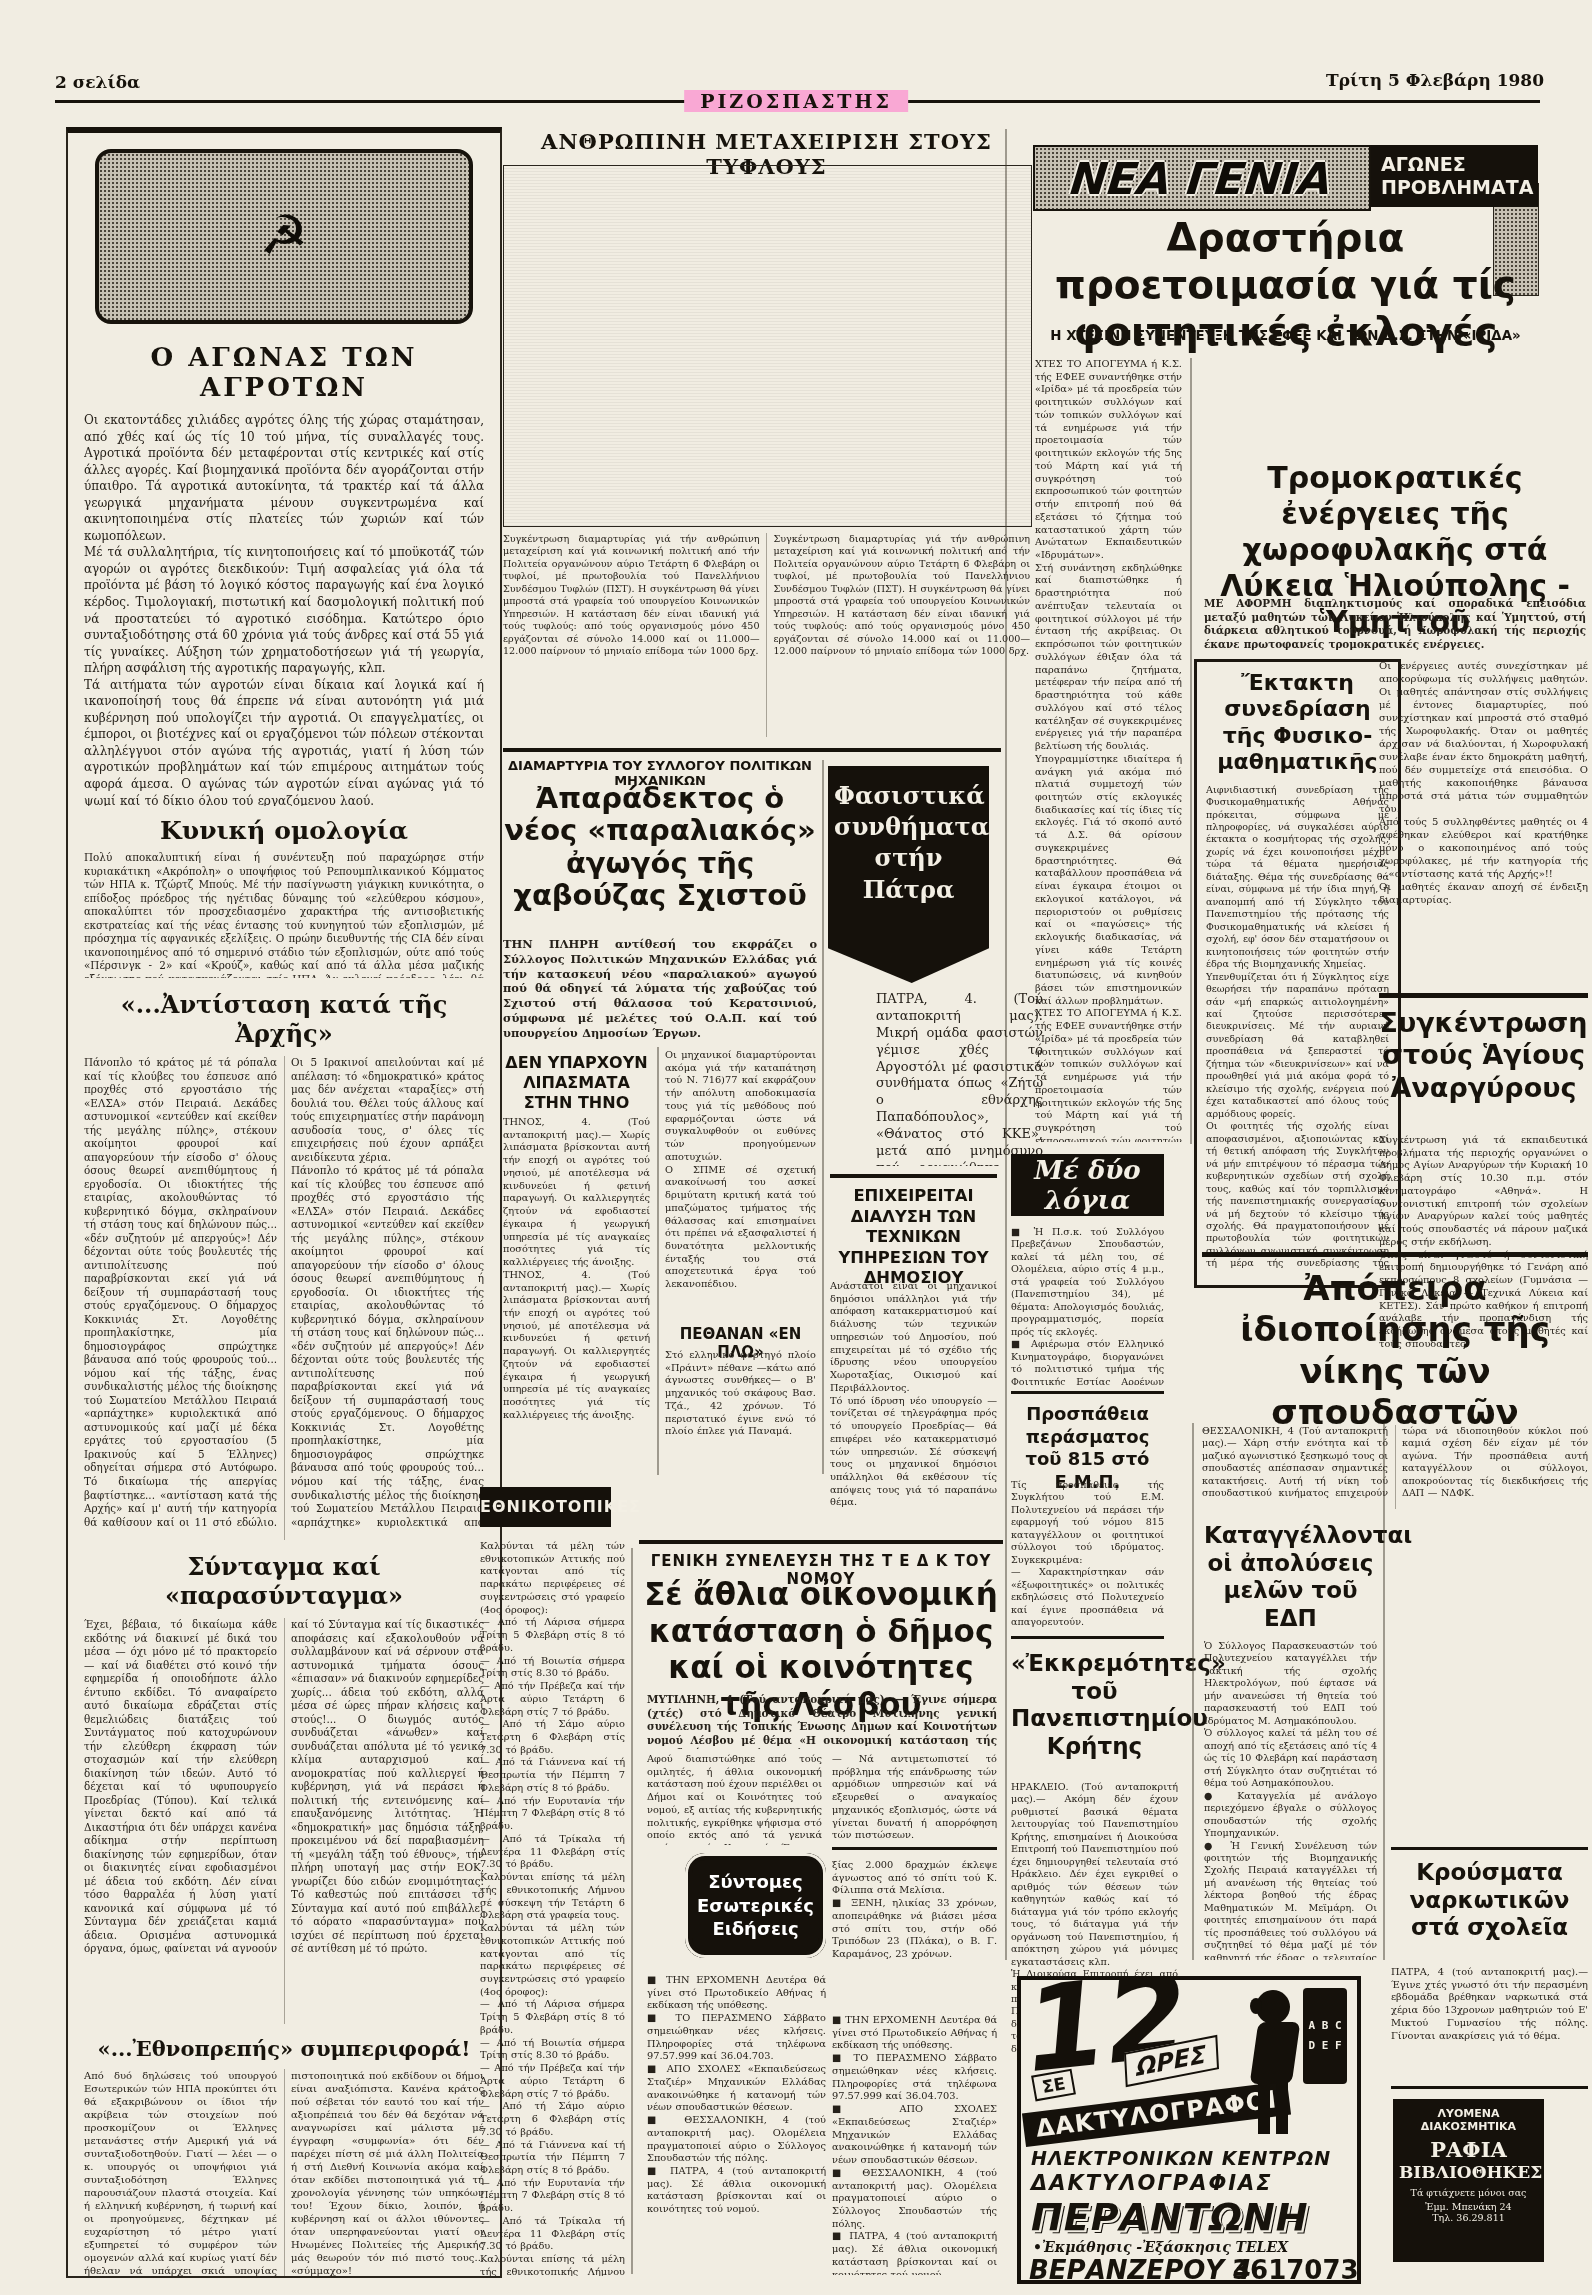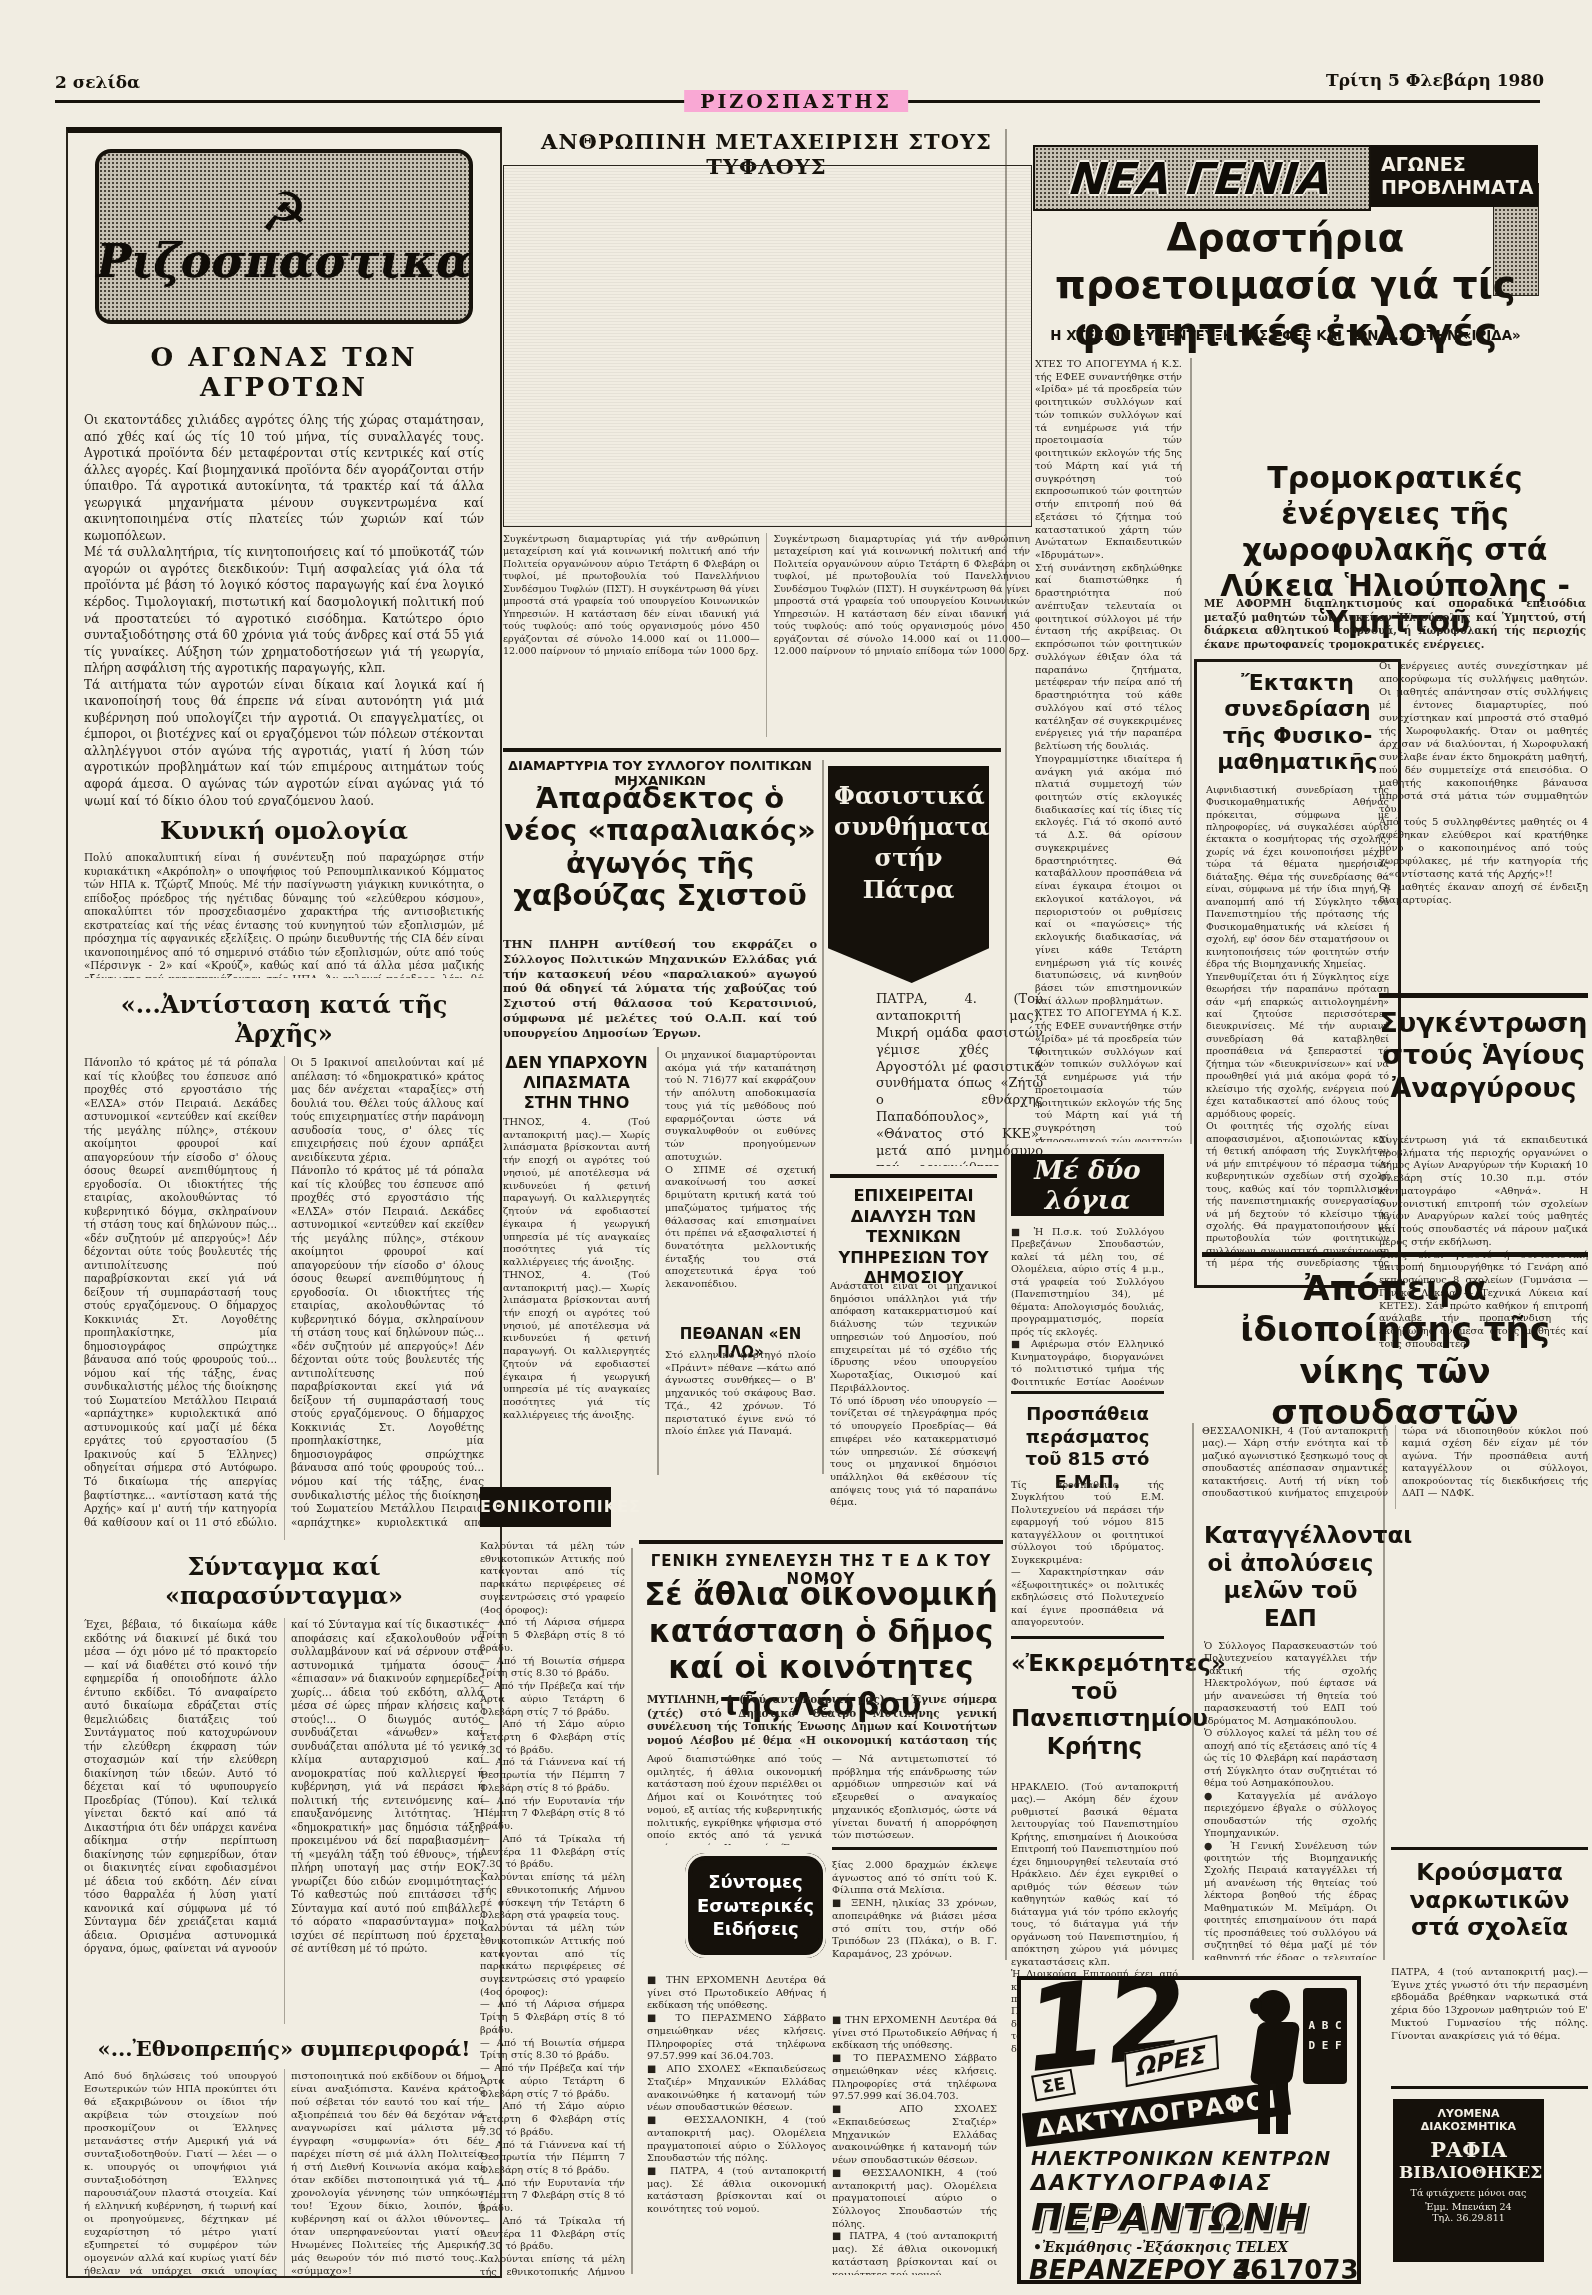--- a/index.html
+++ b/index.html
@@ -36,21 +36,20 @@
 <body>
 
 <div class="abs hserif" style="left:55px;top:72px;font-size:17px">2 σελίδα</div>
 <div class="abs hserif" style="right:48px;top:70px;font-size:17px">Τρίτη 5 Φλεβάρη 1980</div>
 <div class="abs bar" style="left:55px;top:100px;width:1485px;height:3px"></div>
 <div class="abs hserif" style="left:50%;top:90px;transform:translateX(-50%);background:#f9a8d4;padding:0 16px;font-size:19px;letter-spacing:3px">ΡΙΖΟΣΠΑΣΤΗΣ</div>
 
 <div class="abs" style="left:66px;top:127px;width:436px;height:2151px;border:2px solid #2a251c;border-top:6px solid #17130c;background:#f1ede2;padding:14px 16px;box-sizing:border-box;overflow:hidden">
   <div class="halftone" style="width:370px;height:167px;margin:2px auto 0;border:4px solid #17130c;border-radius:16px;display:flex;flex-direction:column;align-items:center;justify-content:center">
     <div style="font-family:'DejaVu Sans',sans-serif;font-size:54px;line-height:.9;color:#0f0c07">☭</div>
-    <div style="font-family:'DejaVu Serif',serif;font-style:italic;font-weight:bold;font-size:46px;line-height:1;color:#0f0c07;text-shadow:0 0 1px #0f0c07">Ριζοσπαστικα</div>
   </div>
   <div class="hserif ctr" style="font-size:26px;letter-spacing:3px;margin:18px 0 10px">Ο ΑΓΩΝΑΣ ΤΩΝ ΑΓΡΟΤΩΝ</div>
   <div class="body" style="font-size:12px;line-height:1.38;height:394px">Οι εκατοντάδες χιλιάδες αγρότες όλης τής χώρας σταμάτησαν, από χθές καί ώς τίς 10 τού μήνα, τίς συναλλαγές τους. Αγροτικά προϊόντα δέν μεταφέρονται στίς κεντρικές καί στίς άλλες αγορές. Καί βιομηχανικά προϊόντα δέν αγοράζονται στήν ύπαιθρο. Τά αγροτικά αυτοκίνητα, τά τρακτέρ καί τά άλλα γεωργικά μηχανήματα μένουν συγκεντρωμένα καί ακινητοποιημένα στίς πλατείες τών χωριών καί τών κωμοπόλεων.
 Μέ τά συλλαλητήρια, τίς κινητοποιήσεις καί τό μποϋκοτάζ τών αγορών οι αγρότες διεκδικούν: Τιμή ασφαλείας γιά όλα τά προϊόντα μέ βάση τό λογικό κόστος παραγωγής καί ένα λογικό κέρδος. Τιμολογιακή, πιστωτική καί δασμολογική πολιτική πού νά προστατεύει τό αγροτικό εισόδημα. Κατώτερο όριο συνταξιοδότησης στά 60 χρόνια γιά τούς άνδρες καί στά 55 γιά τίς γυναίκες. Αύξηση τών χρηματοδοτήσεων γιά τή γεωργία, πλήρη ασφάλιση τής αγροτικής παραγωγής, κλπ.
 Τά αιτήματα τών αγροτών είναι δίκαια καί λογικά καί ή ικανοποίησή τους θά έπρεπε νά είναι αυτονόητη γιά μιά κυβέρνηση πού υπολογίζει τήν αγροτιά. Οι επαγγελματίες, οι έμποροι, οι βιοτέχνες καί οι εργαζόμενοι τών πόλεων στέκονται αλληλέγγυοι στόν αγώνα τής αγροτιάς, γιατί ή λύση τών αγροτικών προβλημάτων καί τών επιμέρους αιτημάτων τούς αφορά άμεσα. Ο αγώνας τών αγροτών είναι αγώνας γιά τό ψωμί καί τό δίκιο όλου τού εργαζόμενου λαού.</div>
   <div class="hserif ctr" style="font-size:25px;margin:10px 0 6px">Κυνική ομολογία</div>
   <div class="body" style="font-size:10.4px;height:127px">Πολύ αποκαλυπτική είναι ή συνέντευξη πού παραχώρησε στήν κυριακάτικη «Ακρόπολη» ο υποψήφιος τού Ρεπουμπλικανικού Κόμματος τών ΗΠΑ κ. Τζώρτζ Μπούς. Μέ τήν πασίγνωστη γιάγκικη κυνικότητα, ο επίδοξος πρόεδρος τής ηγέτιδας δύναμης τού «ελεύθερου κόσμου», αποκαλύπτει τόν προσχεδιασμένο χαρακτήρα τής αντισοβιετικής εκστρατείας καί τής νέας έντασης τού κυνηγητού τών εξοπλισμών, μέ πρόσχημα τίς αφγανικές εξελίξεις. Ο πρώην διευθυντής τής CIA δέν είναι ικανοποιημένος από τό σημερινό στάδιο τών εξοπλισμών, ούτε από τούς «Πέρσινγκ - 2» καί «Κρούζ», καθώς καί από τά άλλα μέσα μαζικής εξόντωσης πού κατασκευάζονται στίς ΗΠΑ. Άν εκλεγεί πρόεδρος, λέει, θά αυξήσει ακόμα περισσότερο τίς ήδη υπέρογκες πολεμικές δαπάνες γιά νά δημιουργήσει «κινητές» πυρηνικές δυνάμεις, βόμβες νετρονίου, βομβαρδιστικά Β—1, πυρηνικά πολεμικά σκάφη! Θά δόσει όπλα —λέει— σ' οποιονδήποτε πού θέλει νά πολεμήσει τούς «βάρβαρους Σοβιετικούς»!... Πρόκειται γιά πραγματικό παραλήρημα καί κλασικό παράδειγμα πολεμοκαπηλίας, πού φανερώνει πόσο επικίνδυνα είναι τά τυχοδιωκτικά σχέδια τών Αμερικάνων ιμπεριαλιστών γιά τήν παγκόσμια ειρήνη. Οι επίμονες προσπάθειες τών ΗΠΑ καί τού ΝΑΤΟ, σέ συνεργασία μέ τήν αντεπαναστατική κλίκα τού Πεκίνου γιά τή δημιουργία ψυχροπολεμικής αντισοβιετικής υστερίας, αφήνει καθαρά νά φανεί ο κ. Μπούς, δέν οφείλονται στά γεγονότα τού Αφγανιστάν, αλλά στό μόνιμο στόχο τών ιμπεριαλιστών: τή βίαιη ανακοπή τής πορείας τής ύφεσης καί τής συνεργασίας, πού θεωρείται επιζήμια γιά τά υπερκέρδη τών εμπόρων τού θανάτου. Καί ακριβώς τά συμφέροντα αυτά σπεύδει νά υπηρετήσει μέ υπέρμετρο ζήλο ο κ. Μπούς, μή διστάζοντας νά φθάσει σέ σύγκρουση.</div>
   <div class="hserif ctr" style="font-size:24px;margin:12px 0 8px">«...Ἀντίσταση κατά τῆς Ἀρχῆς»</div>
   <div class="body cols2" style="font-size:10.4px;height:484px">Πάνοπλο τό κράτος μέ τά ρόπαλα καί τίς κλούβες του έσπευσε από προχθές στό εργοστάσιο τής «ΕΛΣΑ» στόν Πειραιά. Δεκάδες αστυνομικοί «εντεύθεν καί εκείθεν τής μεγάλης πύλης», στέκουν ακοίμητοι φρουροί καί απαγορεύουν τήν είσοδο σ' όλους όσους θεωρεί ανεπιθύμητους ή εργοδοσία. Οι ιδιοκτήτες τής εταιρίας, ακολουθώντας τό κυβερνητικό δόγμα, σκληραίνουν τή στάση τους καί δηλώνουν πώς... «δέν συζητούν μέ απεργούς»! Δέν δέχονται ούτε τούς βουλευτές τής αντιπολίτευσης πού παραβρίσκονται εκεί γιά νά δείξουν τή συμπαράστασή τους στούς εργαζόμενους. Ο δήμαρχος Κοκκινιάς Στ. Λογοθέτης προπηλακίστηκε, μία δημοσιογράφος σπρώχτηκε βάναυσα από τούς φρουρούς τού... νόμου καί τής τάξης, ένας συνδικαλιστής μέλος τής διοίκησης τού Σωματείου Μετάλλου Πειραιά «αρπάχτηκε» κυριολεκτικά από αστυνομικούς καί μαζί μέ δέκα εργάτες τού εργοστασίου (5 Ιρακινούς καί 5 Έλληνες) οδηγείται σήμερα στό Αυτόφωρο. Τό δικαίωμα τής απεργίας βαφτίστηκε... «αντίσταση κατά τής Αρχής» καί μ' αυτή τήν κατηγορία θά καθίσουν καί οι 11 στό εδώλιο. Οι 5 Ιρακινοί απειλούνται καί μέ απέλαση: τό «δημοκρατικό» κράτος μας δέν ανέχεται «ταραξίες» στή δουλιά του. Θέλει τούς άλλους καί τούς επιχειρηματίες στήν παράνομη ασυδοσία τους, σ' όλες τίς επιχειρήσεις πού έχουν αρπάξει ανειδίκευτα χέρια.
 Πάνοπλο τό κράτος μέ τά ρόπαλα καί τίς κλούβες του έσπευσε από προχθές στό εργοστάσιο τής «ΕΛΣΑ» στόν Πειραιά. Δεκάδες αστυνομικοί «εντεύθεν καί εκείθεν τής μεγάλης πύλης», στέκουν ακοίμητοι φρουροί καί απαγορεύουν τήν είσοδο σ' όλους όσους θεωρεί ανεπιθύμητους ή εργοδοσία. Οι ιδιοκτήτες τής εταιρίας, ακολουθώντας τό κυβερνητικό δόγμα, σκληραίνουν τή στάση τους καί δηλώνουν πώς... «δέν συζητούν μέ απεργούς»! Δέν δέχονται ούτε τούς βουλευτές τής αντιπολίτευσης πού παραβρίσκονται εκεί γιά νά δείξουν τή συμπαράστασή τους στούς εργαζόμενους. Ο δήμαρχος Κοκκινιάς Στ. Λογοθέτης προπηλακίστηκε, μία δημοσιογράφος σπρώχτηκε βάναυσα από τούς φρουρούς τού... νόμου καί τής τάξης, ένας συνδικαλιστής μέλος τής διοίκησης τού Σωματείου Μετάλλου Πειραιά «αρπάχτηκε» κυριολεκτικά από αστυνομικούς καί μαζί μέ δέκα εργάτες τού εργοστασίου (5 Ιρακινούς καί 5 Έλληνες) οδηγείται σήμερα στό Αυτόφωρο. Τό δικαίωμα τής απεργίας βαφτίστηκε... «αντίσταση κατά τής Αρχής» καί μ' αυτή τήν κατηγορία θά καθίσουν καί οι 11 στό εδώλιο. Οι 5 Ιρακινοί απειλούνται καί μέ απέλαση: τό «δημοκρατικό» κράτος μας δέν ανέχεται «ταραξίες» στή δουλιά του. Θέλει τούς άλλους καί τούς επιχειρηματίες στήν παράνομη ασυδοσία τους, σ' όλες τίς επιχειρήσεις πού έχουν αρπάξει ανειδίκευτα χέρια.</div>

